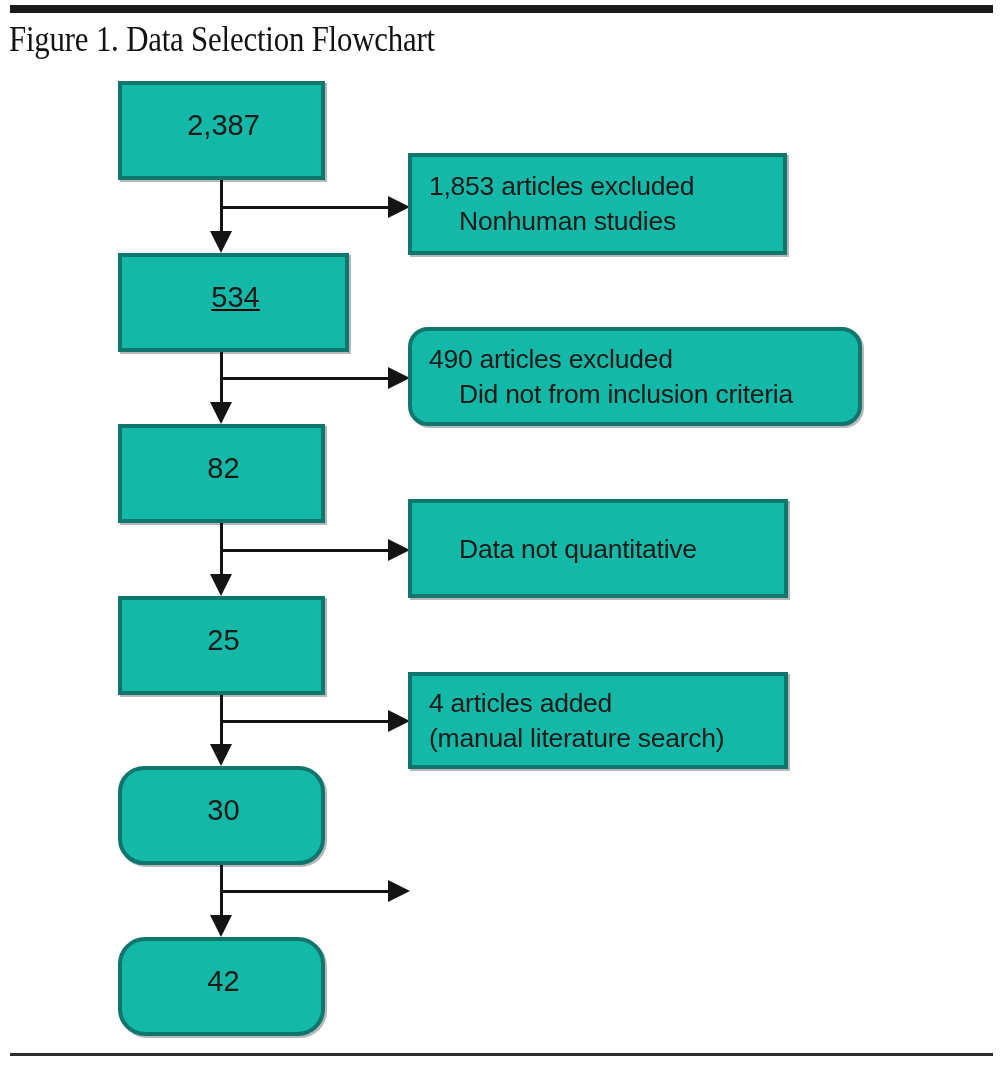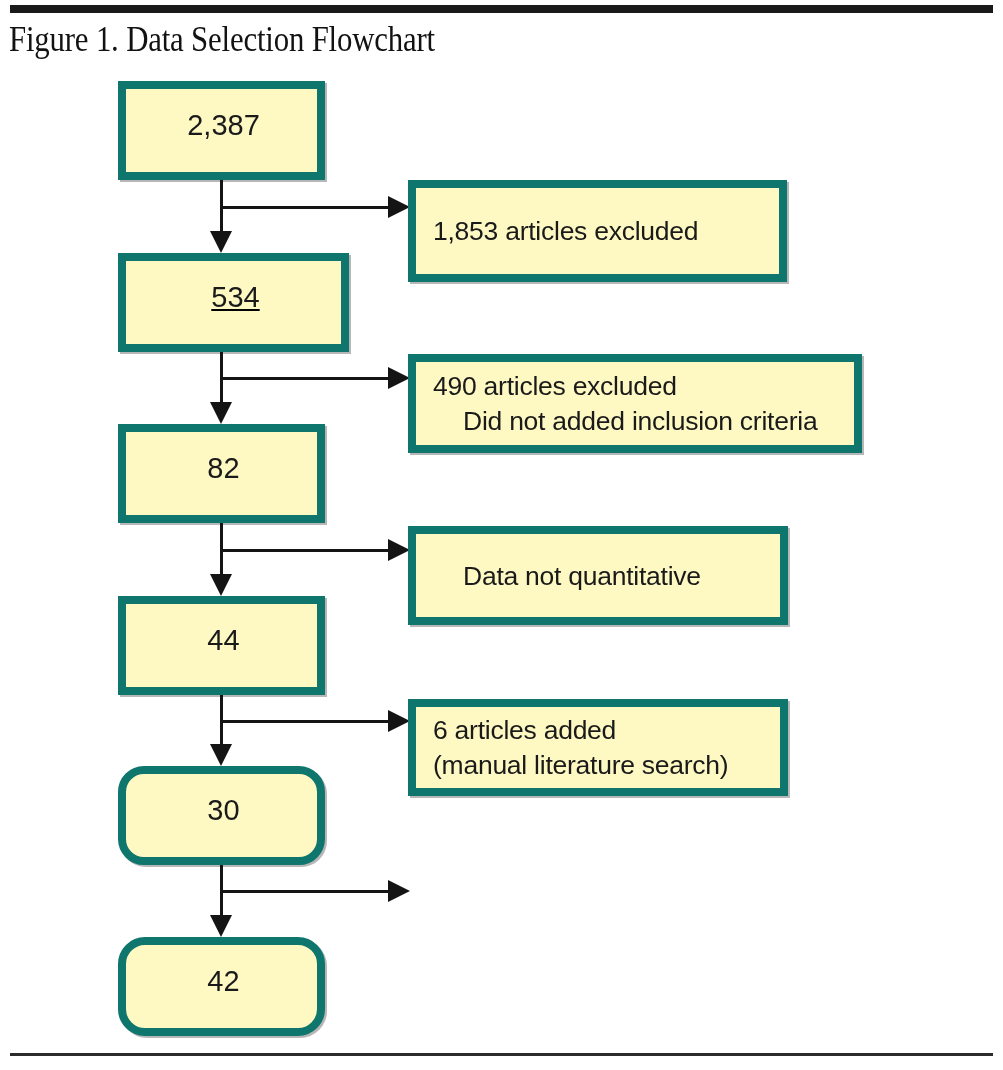--- a/index.html
+++ b/index.html
@@ -50,43 +50,42 @@
     color: #121212;
     letter-spacing: -0.2px;
     transform: scaleX(0.88);
     transform-origin: left top;
     white-space: nowrap;
   }
 
   
   .box {
     position: absolute;
-    background: #fef9c3;
-    border: 8px solid #0f766e;
+    background: #14b8a6;
+    border: 4px solid #0f766e;
     box-sizing: border-box;
     box-shadow: 2px 2px 0 0 rgba(170,170,170,0.85);
   }
   .count-box {
     display: flex;
     align-items: center;
     justify-content: center;
   }
   .count-box .count-value {
     font-family: "Liberation Sans", sans-serif;
     font-size: 29px;
     line-height: 30px;
     color: #1a1a1a;
     position: relative;
     top: -6px;
     left: 2px;
   }
 
   .note-box {
     padding: 16px;
-    margin-top: 27px;
   }
   .note-lines {
     position: absolute;
     left: 17px;
     right: 10px;
     top: 50%;
     transform: translateY(-50%);
   }
   .note-lines .line {
     font-family: "Liberation Sans", sans-serif;
@@ -143,21 +142,21 @@
 
   <div class="box count-box" style="left:118px; top:253px; width:231px; height:99px;text-decoration:underline;">
     <span class="count-value">534</span>
   </div>
 
   <div class="box count-box" style="left:118px; top:424px; width:207px; height:99px;">
     <span class="count-value">82</span>
   </div>
 
   <div class="box count-box" style="left:118px; top:596px; width:207px; height:99px;">
-    <span class="count-value">44</span>
+    <span class="count-value">25</span>
   </div>
 
   <div class="box count-box" style="left:118px; top:766px; width:207px; height:99px;border-radius:26px;">
     <span class="count-value">30</span>
   </div>
 
   <div class="box count-box" style="left:118px; top:937px; width:207px; height:99px;border-radius:27px;">
     <span class="count-value">42</span>
   </div>
 
@@ -182,39 +181,40 @@
   <div class="arrow-right" style="left:388px; top:710px;"></div>
 
   <div class="v-stem" style="left:220px; top:865px; height:57px;"></div>
   <div class="arrow-down" style="left:210px; top:915px;"></div>
   <div class="h-branch" style="left:220px; top:890px; width:170px;"></div>
   <div class="arrow-right" style="left:388px; top:880px;"></div>
 
   <div class="box note-box" style="left:408px; top:153px; width:379px; height:102px;">
     <div class="note-lines">
       <div class="line">1,853 articles excluded</div>
-    </div>
-  </div>
-
-  <div class="box note-box" style="left:408px; top:327px; width:454px; height:99px;">
+      <div class="line indent">Nonhuman studies</div>
+    </div>
+  </div>
+
+  <div class="box note-box" style="left:408px; top:327px; width:454px; height:99px;border-radius:20px;">
     <div class="note-lines">
       <div class="line">490 articles excluded</div>
-      <div class="line indent">Did not added inclusion criteria</div>
+      <div class="line indent">Did not from inclusion criteria</div>
     </div>
   </div>
 
   <div class="box note-box" style="left:408px; top:499px; width:380px; height:99px;">
     <div class="note-lines">
       <div class="line indent">Data not quantitative</div>
     </div>
   </div>
 
   <div class="box note-box" style="left:408px; top:672px; width:380px; height:97px;">
     <div class="note-lines">
-      <div class="line">6 articles added</div>
+      <div class="line">4 articles added</div>
       <div class="line">(manual literature search)</div>
     </div>
   </div>
 
 
   <div class="rule-bottom"></div>
 
 </div>
 
 </body></html>

